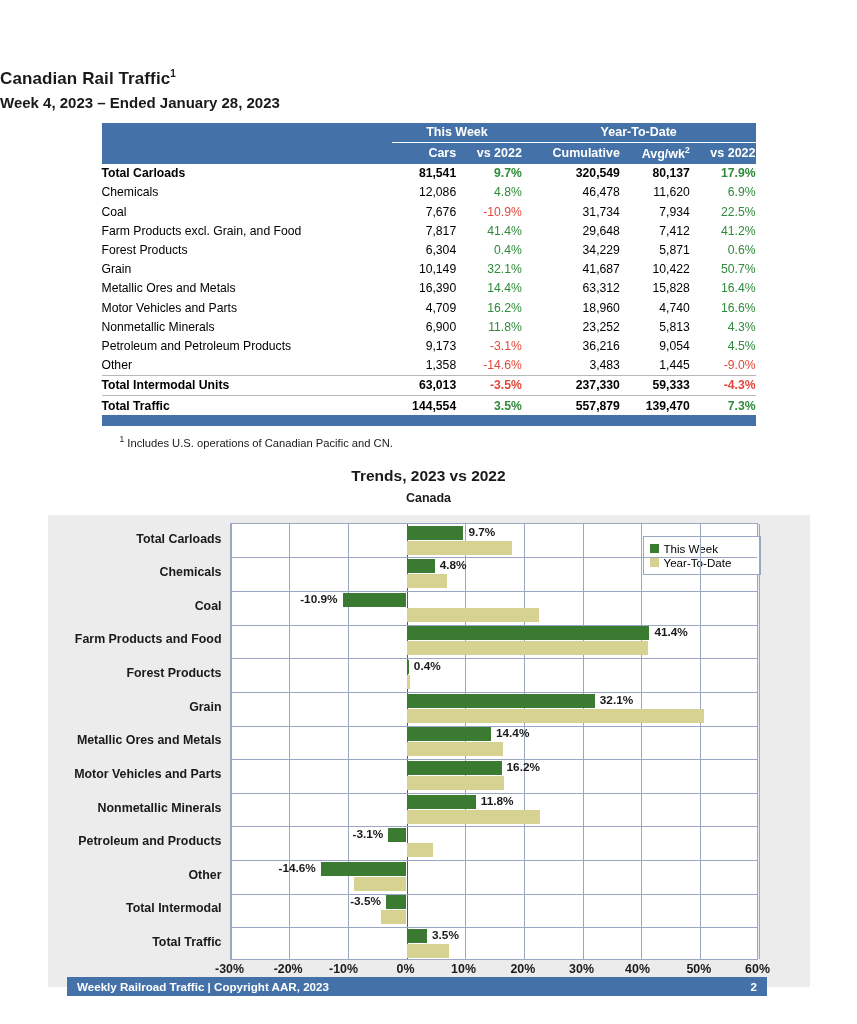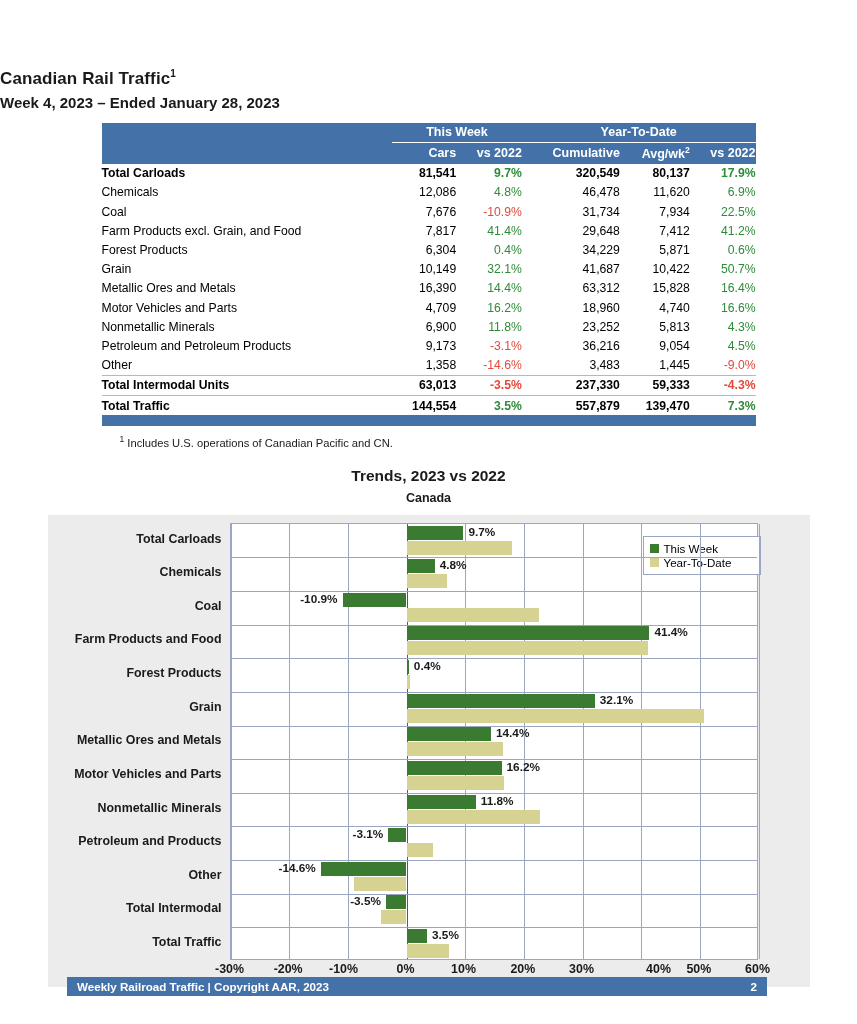--- a/index.html
+++ b/index.html
@@ -488,21 +488,21 @@
         <div class="catlabel-box" style="top: 420.192px;">Total Traffic</div>
       </div>
     <div class="xaxis" id="xaxis">
         <div class="xtick" style="left: 0px;">-30%</div>
         <div class="xtick" style="left: 58.6667px;">-20%</div>
         <div class="xtick" style="left: 114px;">-10%</div>
         <div class="xtick" style="left: 176px;">0%</div>
         <div class="xtick" style="left: 234px;">10%</div>
         <div class="xtick" style="left: 293.333px;">20%</div>
         <div class="xtick" style="left: 352px;">30%</div>
-        <div class="xtick" style="left: 429px;">40%</div>
+        <div class="xtick" style="left: 408px;">40%</div>
         <div class="xtick" style="left: 469.333px;">50%</div>
         <div class="xtick" style="left: 528px;">60%</div>
       </div>
   </div>
 
   <div class="footer">
     <span>Weekly Railroad Traffic | Copyright AAR, 2023</span>
     <span>2</span>
   </div>
 

